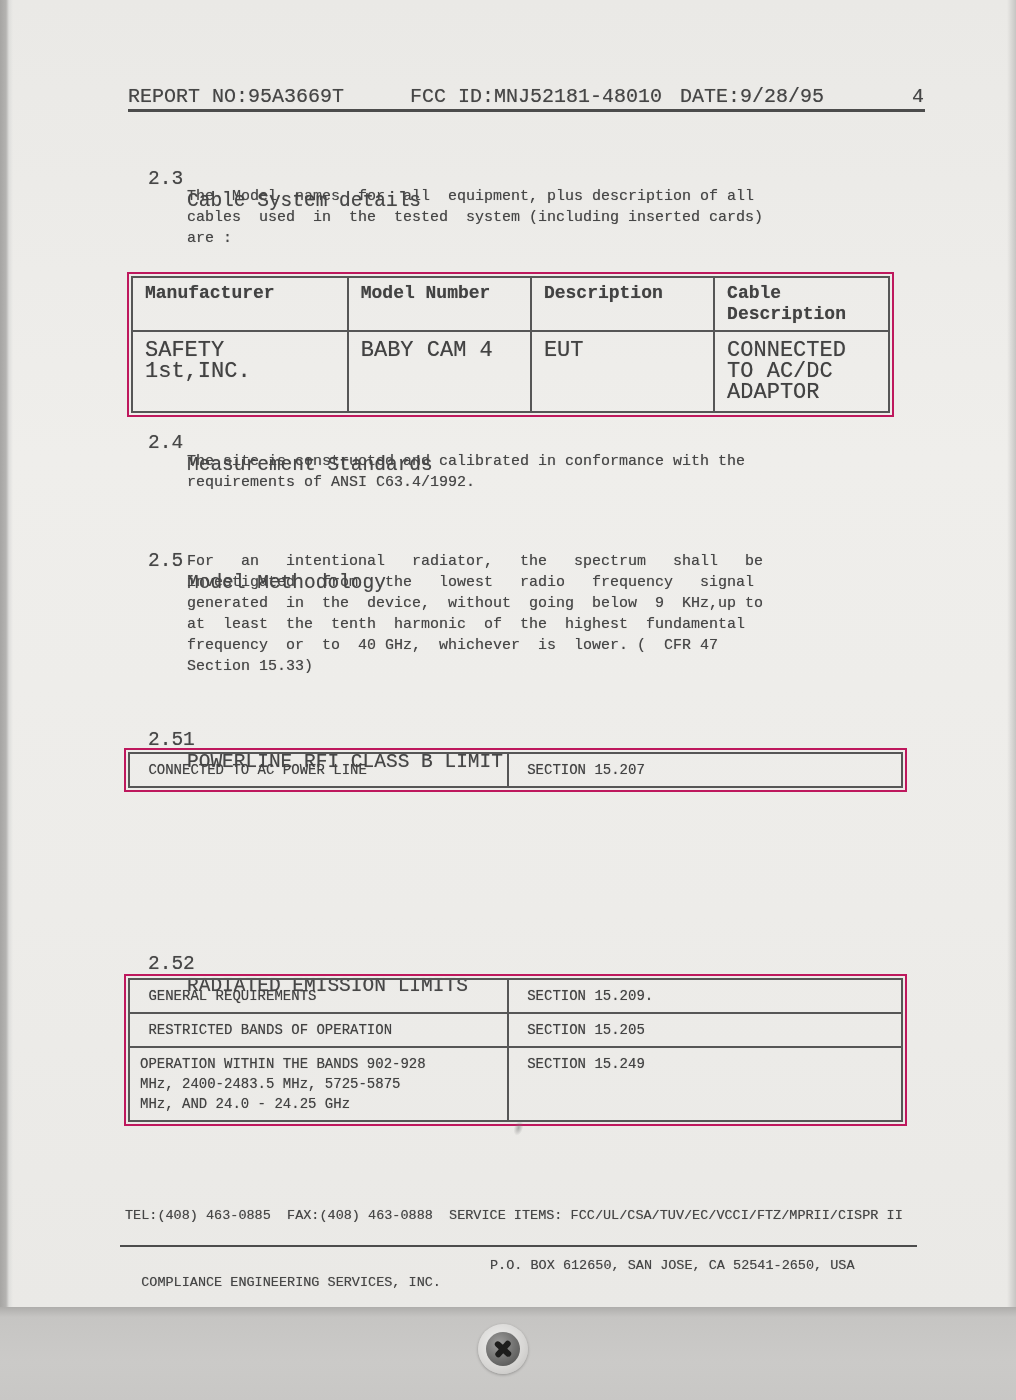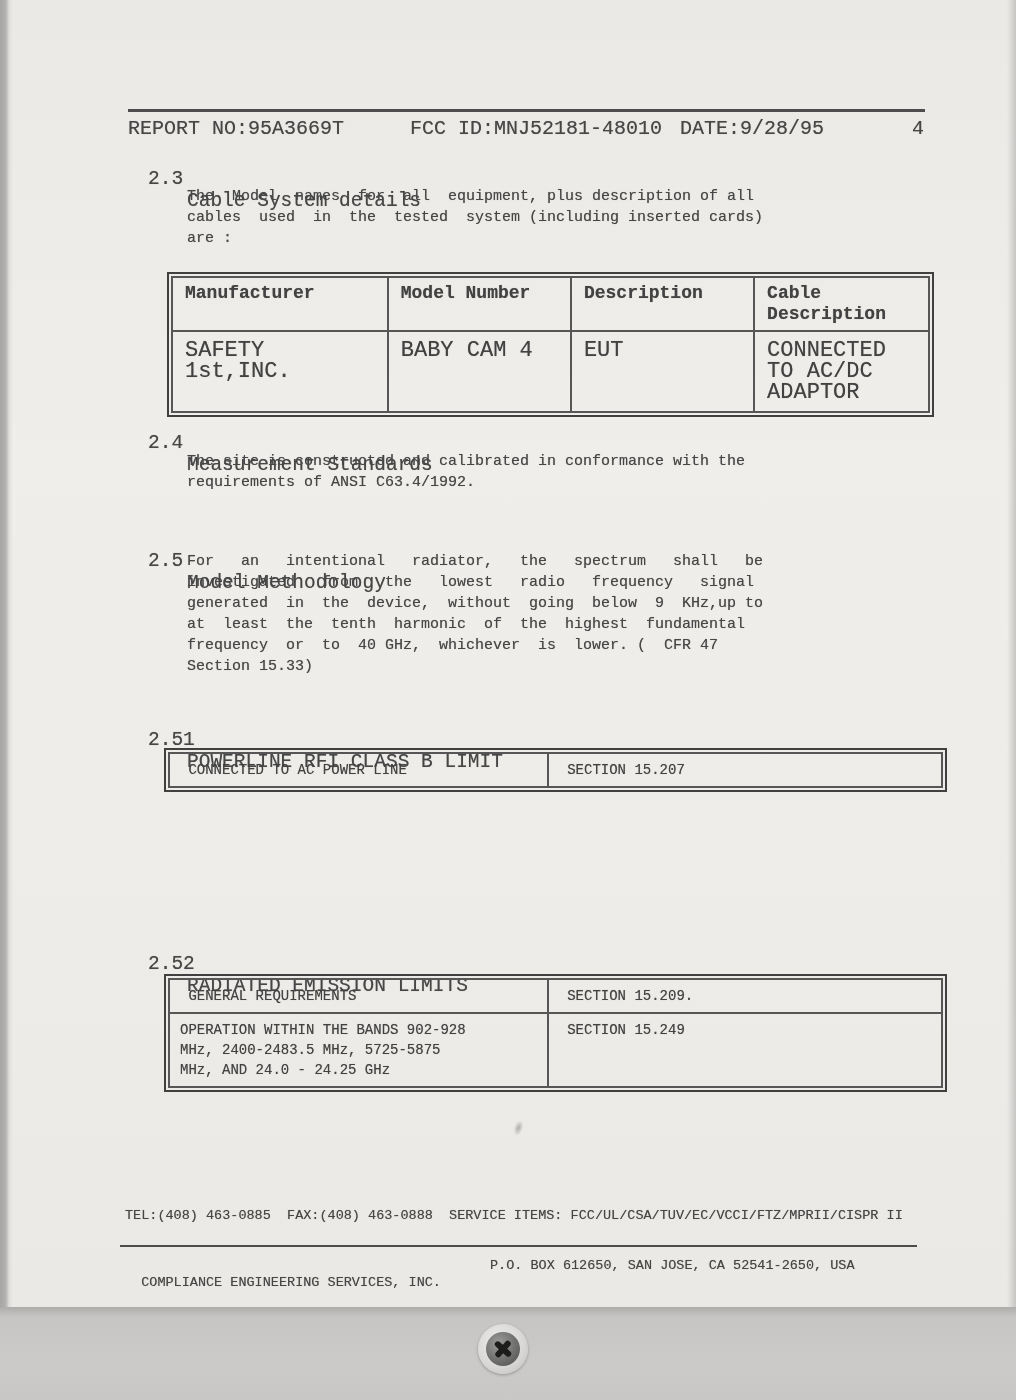--- a/index.html
+++ b/index.html
@@ -28,40 +28,40 @@
     position: absolute; top: 1307px; left: 0; width: 1016px; height: 93px;
     background: linear-gradient(180deg, #aeadab 0px, #c6c5c3 10px, #cbcac8 55px, #c8c7c5 100%);
   }
   .txt { color: #464646; text-shadow: 0 0 0.7px rgba(70,70,70,0.55); }
 
   .hdr {
     position: absolute; left: 128px; top: 85px; width: 797px; height: 24px;
     border-bottom: 3px solid #4c4c4c;
     font-size: 20px; line-height: 23px;
   }
-  .hdr span { position: absolute; top: 0; white-space: pre; margin-top: 32px; }
+  .hdr span { position: absolute; top: 0; white-space: pre; }
   .hdr-report { left: 0; }
   .hdr-fcc    { left: 282px; }
   .hdr-date   { left: 552px; }
   .hdr-page   { left: 784px; }
 
   .sec { position: absolute; font-size: 19.5px; line-height: 22px; white-space: pre; }
   .sec .num   { position: absolute; left: 0; margin-left: 20px; }
   .sec .title { position: absolute; left: 59px; }
   .sec { left: 128px; width: 800px; height: 24px; }
 
   .body-text {
     position: absolute; left: 187px; width: 815px;
     font-size: 15px; line-height: 21px;
     white-space: pre-wrap;
   }
 
   .tblwrap {
     position: absolute;
-    border: 2px solid #404040; padding: 2px; margin-left: 40px;
+    border: 2px solid #be185d; padding: 2px;
   }
   .tblwrap table {
     width: 100%; border-collapse: collapse; table-layout: fixed;
   }
   .tblwrap td, .tblwrap th {
     border: 2px solid #565656;
     vertical-align: top; text-align: left;
     white-space: pre-wrap;
     color: #424242; text-shadow: 0 0 0.7px rgba(66,66,66,0.55);
   }
@@ -201,20 +201,24 @@
     <colgroup>
         <col style="width:49%">
         <col style="width:51%">
       </colgroup>
     <tbody>
         <tr>
       <td> GENERAL REQUIREMENTS</td>
       <td> SECTION 15.209.</td>
     </tr>
     <tr>
+      <td> RESTRICTED BANDS OF OPERATION</td>
+      <td> SECTION 15.205</td>
+    </tr>
+    <tr>
       <td>OPERATION WITHIN THE BANDS 902-928
 MHz, 2400-2483.5 MHz, 5725-5875
 MHz, AND 24.0 - 24.25 GHz</td>
       <td> SECTION 15.249</td>
     </tr>
   </tbody>
     </table>
 </div>
 
 <div class="smudge"></div>

